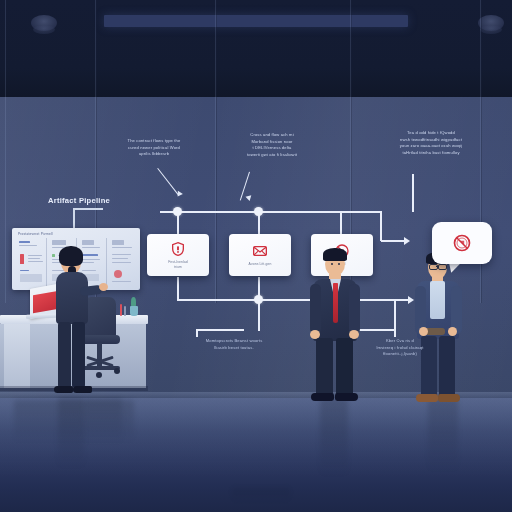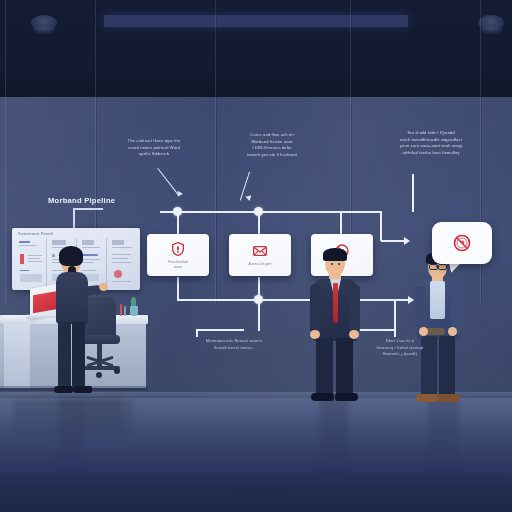--- a/index.html
+++ b/index.html
@@ -313,21 +313,21 @@
   <div class="conn" style="left:258px;top:277px;width:2px;height:23px;"></div>
   <div class="conn" style="left:258px;top:301px;width:2px;height:30px;"></div>
   <div class="conn" style="left:196px;top:329px;width:48px;height:2px;"></div>
   <div class="conn" style="left:196px;top:329px;width:2px;height:8px;"></div>
   <div class="conn" style="left:352px;top:329px;width:44px;height:2px;"></div>
   <div class="conn" style="left:394px;top:329px;width:2px;height:8px;"></div>
   <div class="conn" style="left:394px;top:301px;width:2px;height:29px;"></div>
   <div class="node-dot" style="left:254px;top:295px;"></div>
   <div class="arrow-head" style="left:408px;top:296px;border-top:4px solid transparent;border-bottom:4px solid transparent;border-left:6px solid #e9eefa;"></div>
 
-  <div class="board-heading" style="left:48px;top:196px;">Morband Pipeline</div>
+  <div class="board-heading" style="left:48px;top:196px;">Artifact Pipeline</div>
 
   <div class="annot" style="left:98px;top:138px;width:112px;">
     <div>The contract flows type the</div>
     <div>cured newer political Word</div>
     <div>aprilis Ibbbesrb</div>
   </div>
   <div class="leader" style="left:158px;top:168px;width:34px;transform:rotate(52deg);"></div>
   <div class="leader-tip" style="left:176px;top:192px;transform:rotate(34deg);"></div>
 
   <div class="annot" style="left:214px;top:132px;width:116px;">

